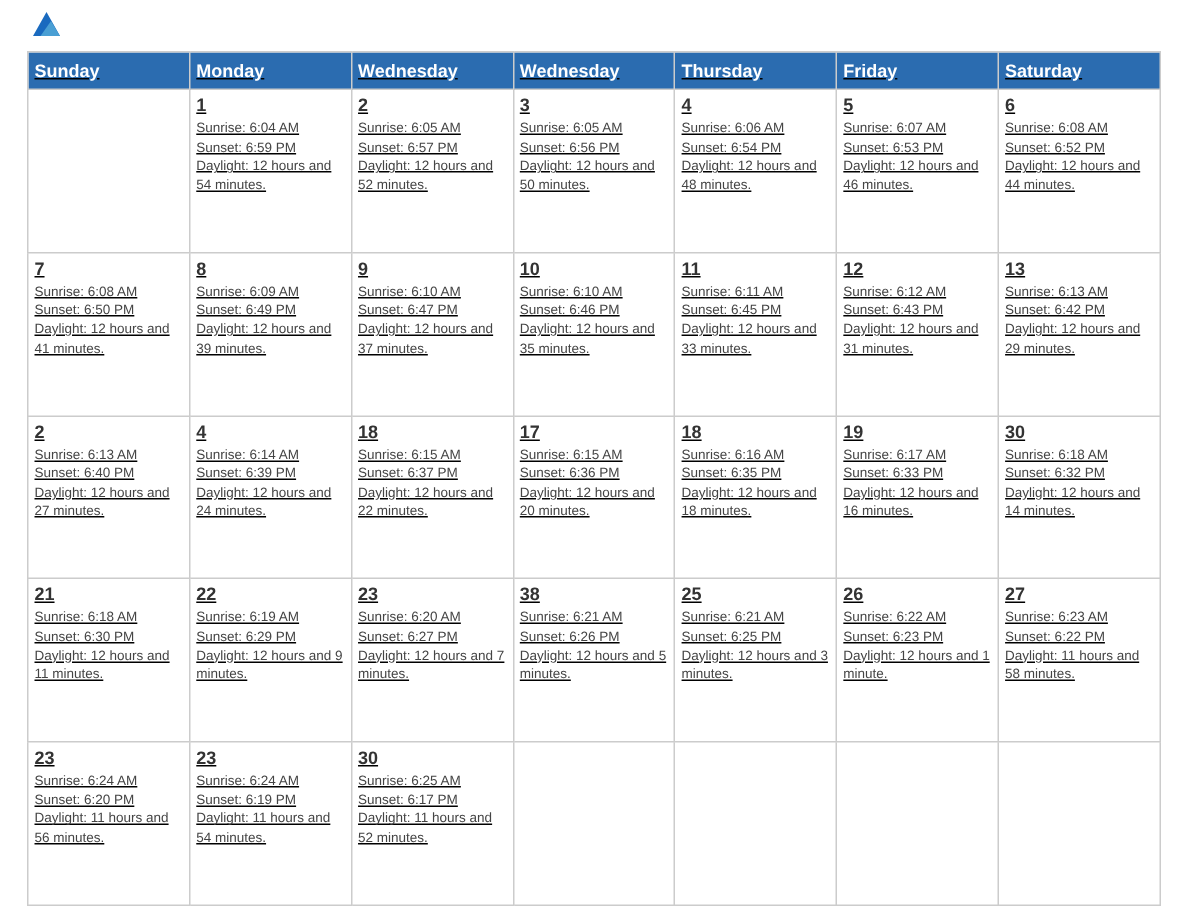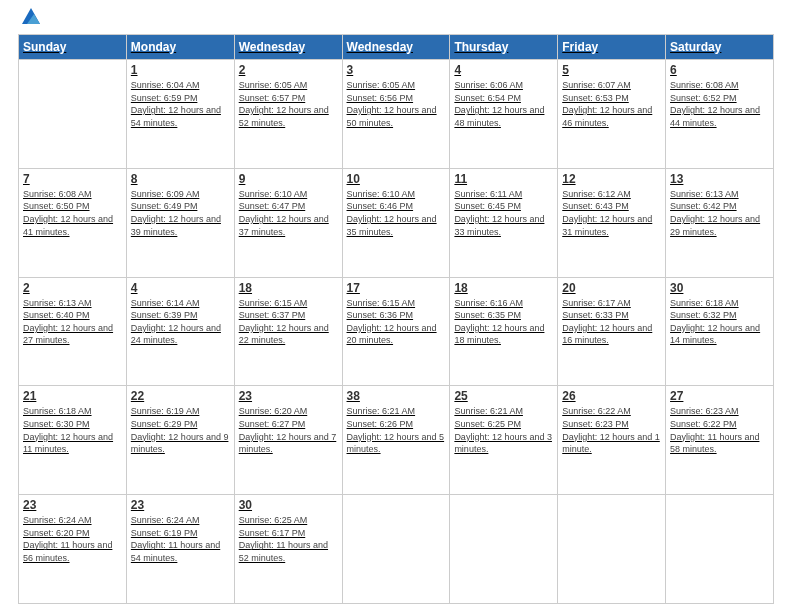--- a/index.html
+++ b/index.html
@@ -205,21 +205,21 @@
           </td>
           <td>
             <span class="day-number">17</span>
             <div class="cell-text">Sunrise: 6:15 AM<br>Sunset: 6:36 PM<br>Daylight: 12 hours and 20 minutes.</div>
           </td>
           <td>
             <span class="day-number">18</span>
             <div class="cell-text">Sunrise: 6:16 AM<br>Sunset: 6:35 PM<br>Daylight: 12 hours and 18 minutes.</div>
           </td>
           <td>
-            <span class="day-number">20</span>
+            <span class="day-number">19</span>
             <div class="cell-text">Sunrise: 6:17 AM<br>Sunset: 6:33 PM<br>Daylight: 12 hours and 16 minutes.</div>
           </td>
           <td>
             <span class="day-number">30</span>
             <div class="cell-text">Sunrise: 6:18 AM<br>Sunset: 6:32 PM<br>Daylight: 12 hours and 14 minutes.</div>
           </td>
         </tr>
         <tr>
           <td>
             <span class="day-number">21</span>

